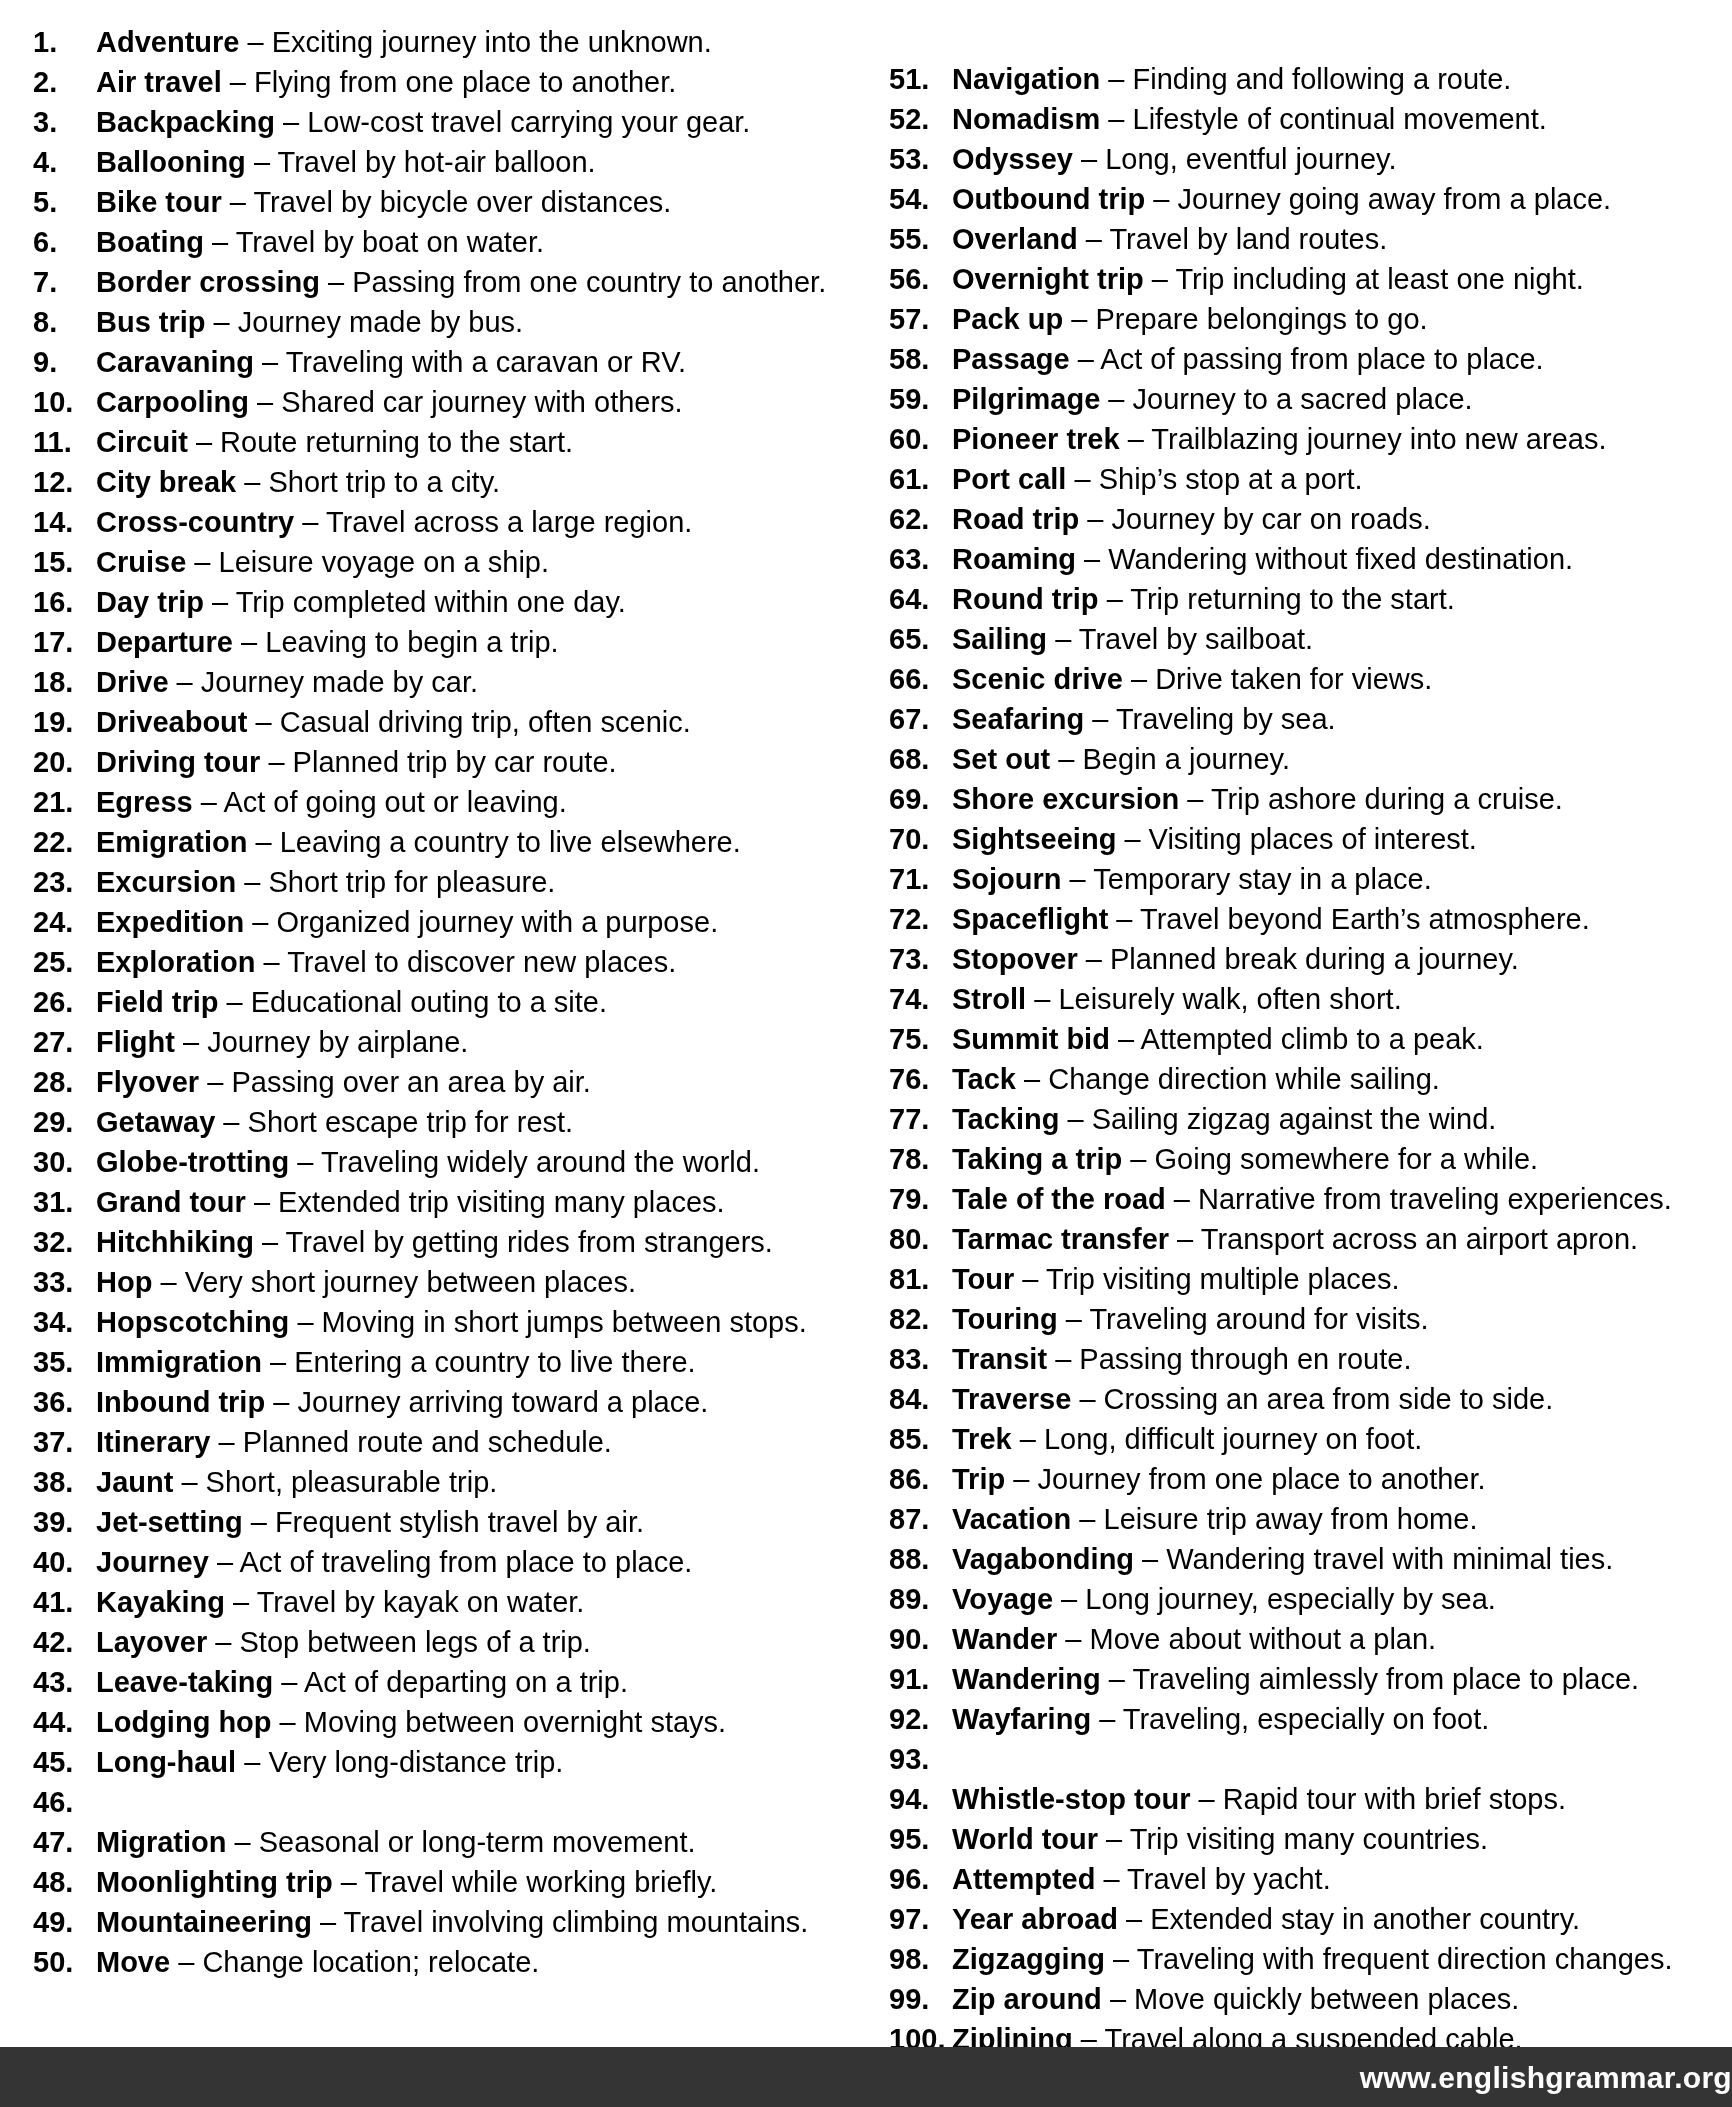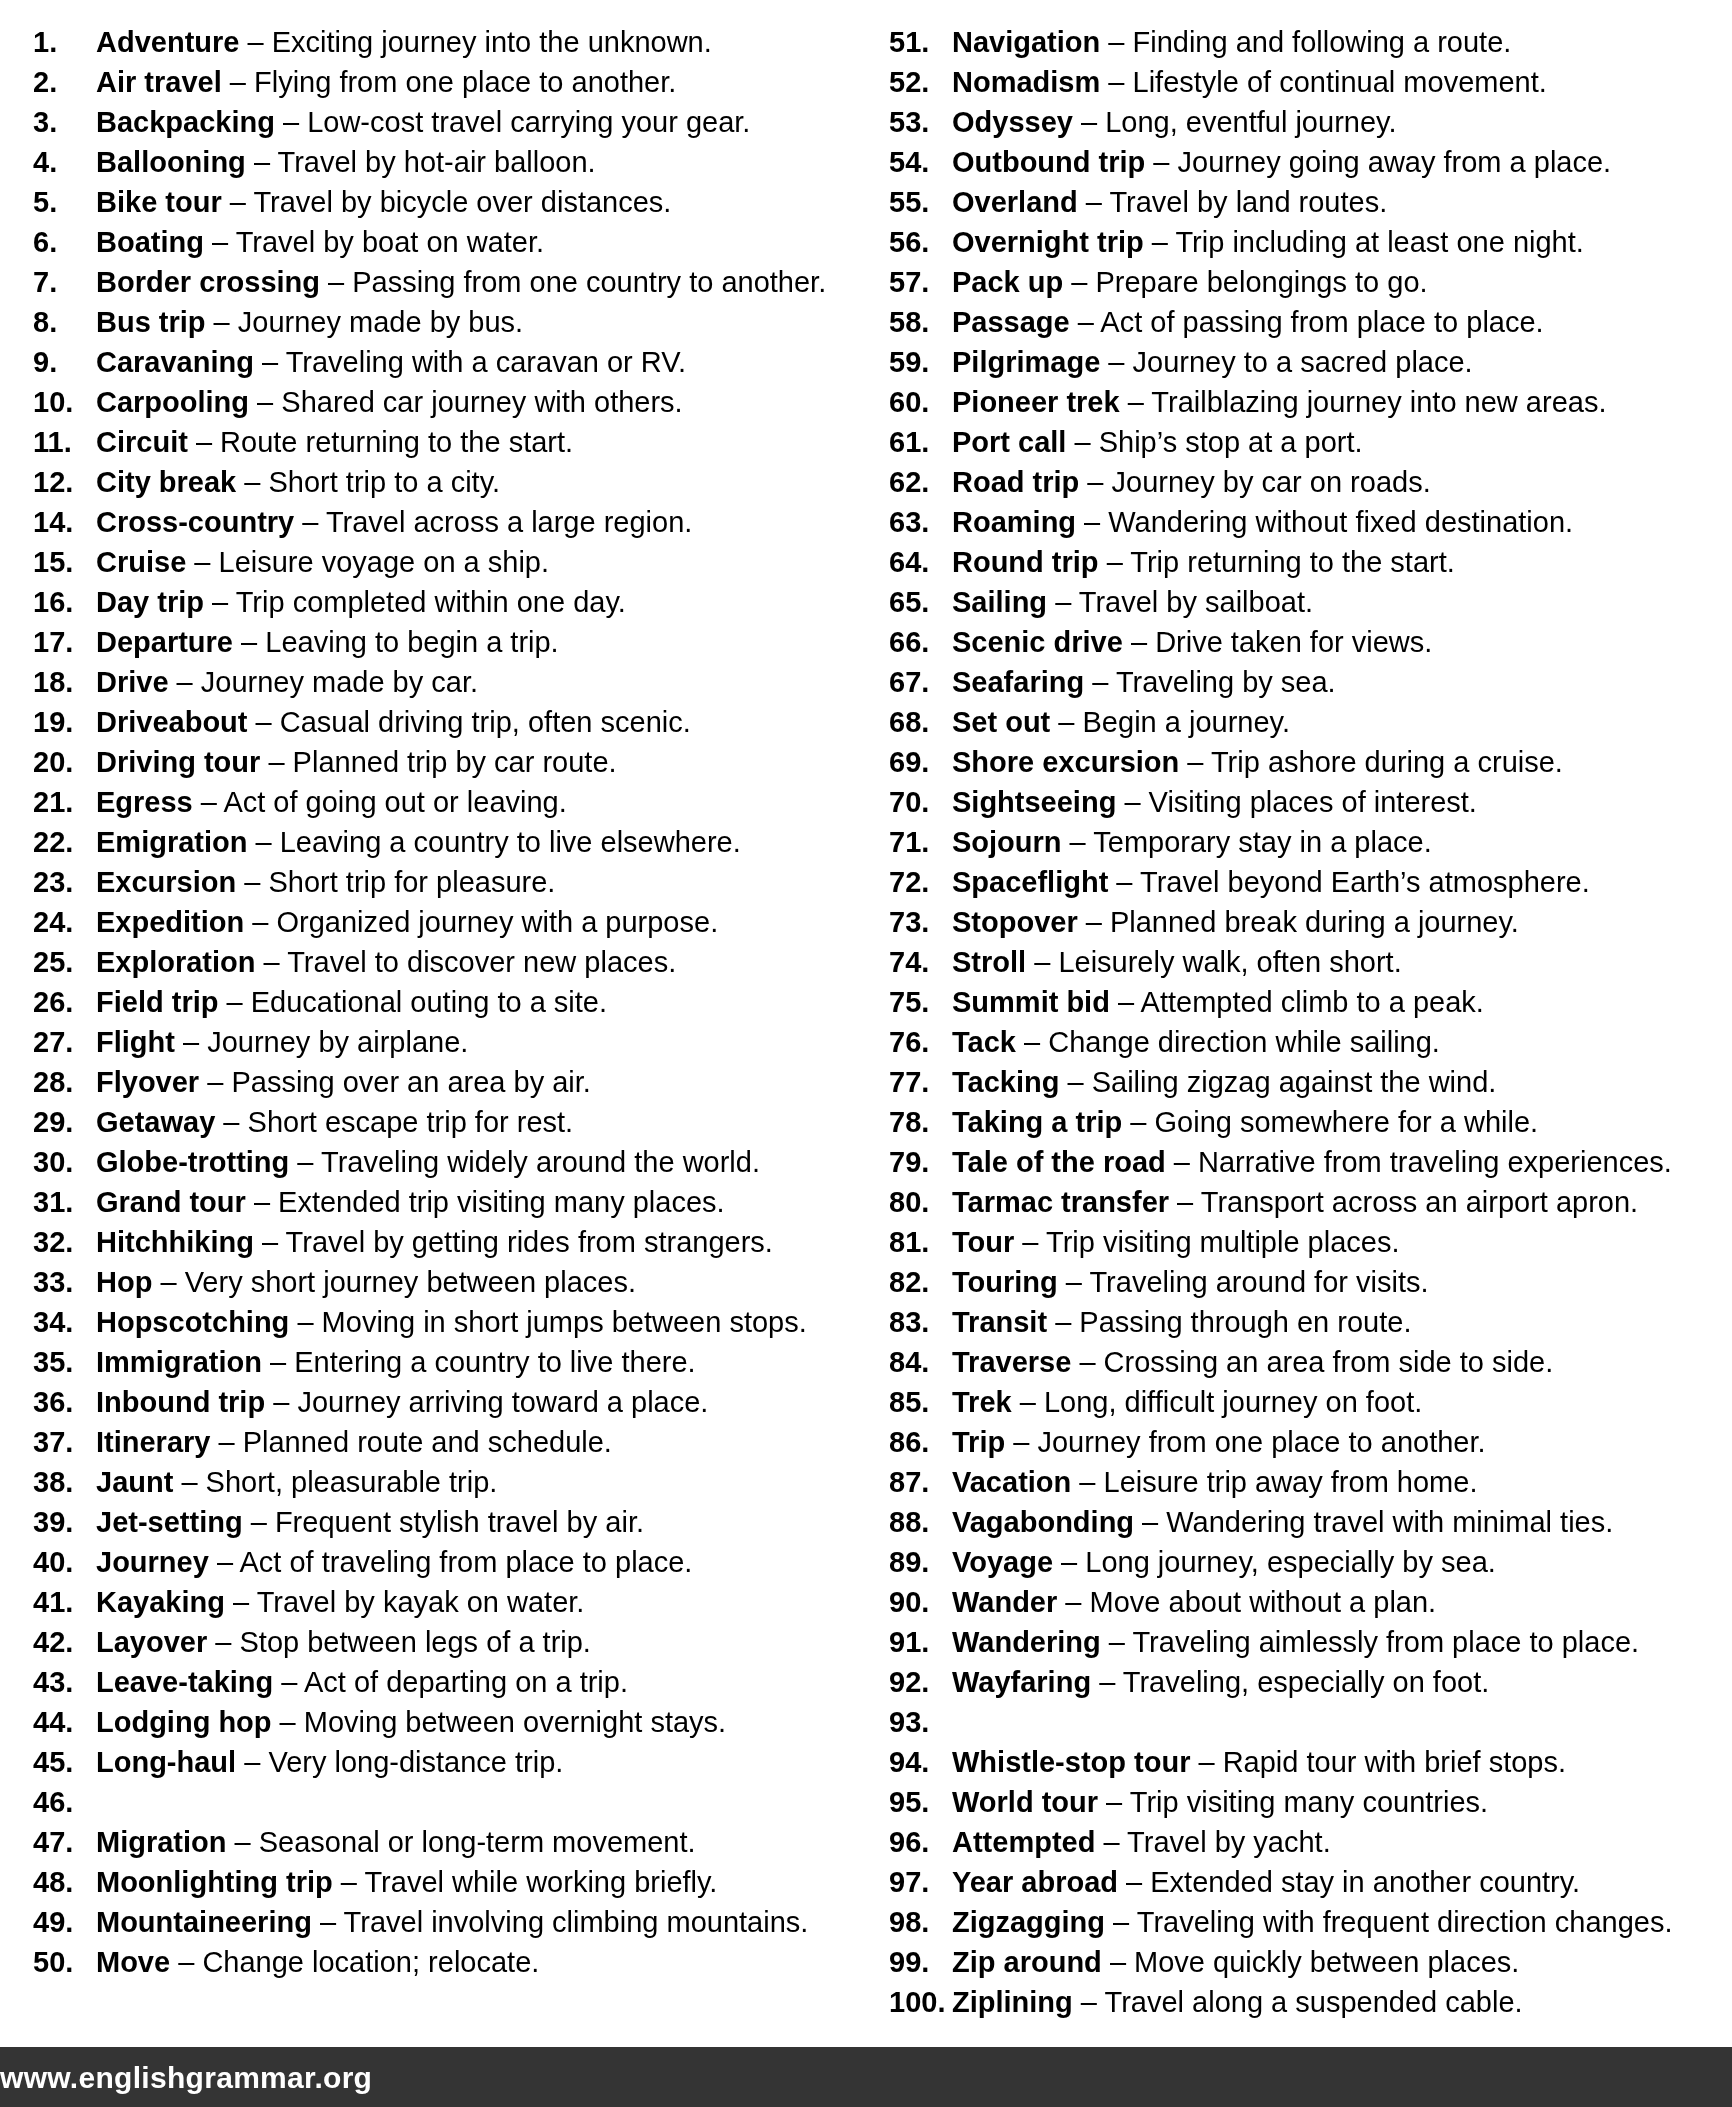--- a/index.html
+++ b/index.html
@@ -22,21 +22,21 @@
     width: 1732px;
   }
   ol.col {
     margin: 0;
     padding: 0;
     list-style: none;
     position: absolute;
     top: 0;
   }
   ol.col.left  { left: 33px;   width: 846px; }
-  ol.col.right { left: 889px; width: 839px; }
+  ol.col.right { left: 889px; width: 839px; margin-top: 37px; }
   li.entry {
     display: flex;
     height: 40px;
     font-size: 29px;
     line-height: 40px;
     white-space: nowrap;
   }
   .num {
     flex: 0 0 63px;
     width: 63px;
@@ -47,21 +47,21 @@
   .sep, .def { font-weight: normal; }
   .footer-bar {
     position: absolute;
     left: 0;
     top: 2047px;
     width: 1732px;
     height: 61px;
     background: #343434;
     display: flex;
     align-items: center;
-    justify-content: flex-start;
+    justify-content: flex-end;
   }
   .footer-url {
     color: #ffffff;
     font-size: 30px;
     font-weight: bold;
     letter-spacing: 0.3px;
   }
 </style>
 </head>
 <body>

